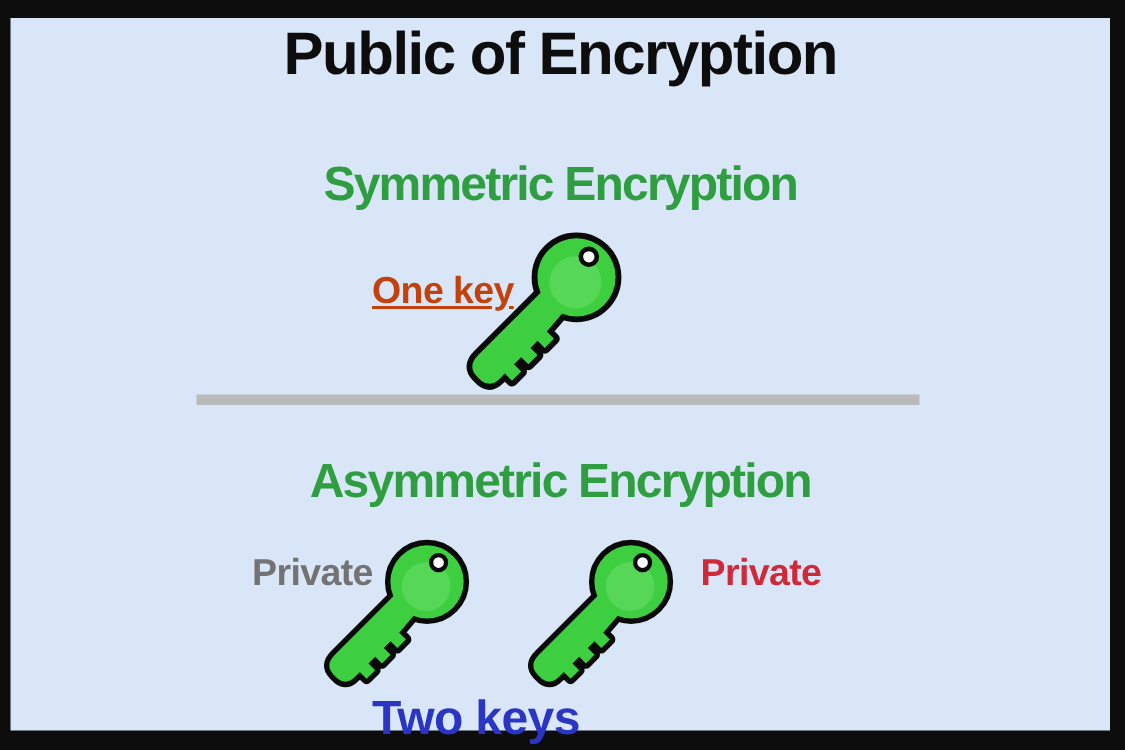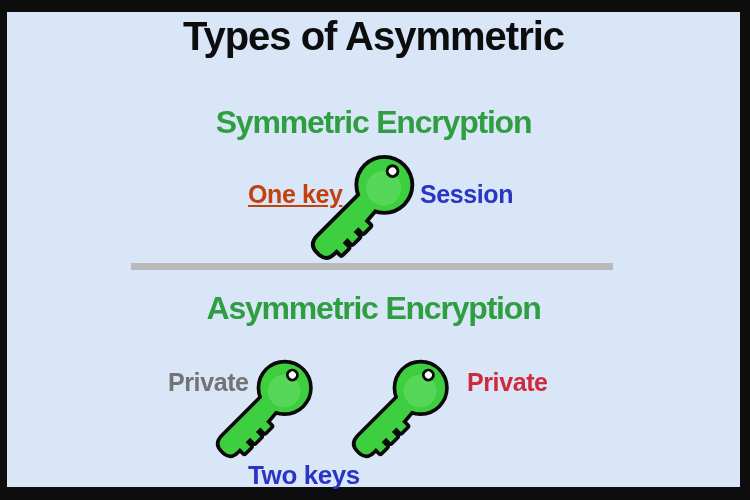--- a/index.html
+++ b/index.html
@@ -25,30 +25,30 @@
   .centered{left:0;right:0;text-align:center;}
   #title{
     top:4px;font-size:40px;font-weight:700;letter-spacing:-1px;
     line-height:1;white-space:nowrap;
   }
   .section-heading{
     font-size:32px;font-weight:700;letter-spacing:-1.2px;
     line-height:1;white-space:nowrap;
   }
   #sym-heading{top:94px;}
-  #asym-heading{top:280px;}
+  #asym-heading{top:292px;}
   .key-label{
     font-size:25px;font-weight:700;letter-spacing:-0.4px;
     line-height:1;white-space:nowrap;
   }
   #label-one-key{left:241px;top:170px;}
   #label-session{left:413px;top:170px;}
   #label-private{left:161px;top:358px;}
   #label-public{left:460px;top:358px;}
-  #label-two-keys{left:241px;top:450px;font-size:26px;}
+  #label-two-keys{left:241px;top:450px;font-size:32px;}
   #divider{
     left:124px;top:251px;width:482px;height:7px;
     background:var(--divider);
   }
   svg.key{display:block;position:absolute;}
   #key-symmetric{left:303px;top:141px;width:112px;height:112px;}
   #key-private{left:208px;top:346px;width:105px;height:105px;}
   #key-public{left:344px;top:346px;width:105px;height:105px;}
   .k-stroke{fill:var(--key-fill);stroke:var(--key-outline);stroke-width:8;stroke-linejoin:round;stroke-linecap:round;}
   .k-fill{fill:var(--key-fill);}
@@ -67,31 +67,30 @@
       <path class="k-fill" d="M -16 -10 L -86 -10 Q -97 -10 -97 0 L -97 4 Q -96 12 -87 12 L -82 12 L -82 19 L -73 19 L -73 12 L -66 12 L -66 19 L -57 19 L -57 12 L -50 12 L -50 19 L -41 19 L -41 12 L -16 10 Z"></path>
       <circle class="k-fill" cx="0" cy="0" r="27"></circle>
       <circle class="k-inner" cx="-3" cy="2" r="18"></circle>
       <circle class="k-hole" cx="16" cy="-4" r="5.5"></circle>
     </g>
   </defs>
 </svg>
 
 <div id="page">
 
-  <div id="title" class="abs centered" style="color: rgb(13, 13, 13);">Types of Asymmetric</div>
+  <div id="title" class="abs centered" style="color: rgb(13, 13, 13);">Public of Encryption</div>
 
   <div id="sym-heading" class="abs centered section-heading" style="color: rgb(47, 158, 65);">Symmetric Encryption</div>
 
   <div id="label-one-key" class="abs key-label" style="color: #c2410c; text-decoration: underline;">One key</div>
 
   <svg id="key-symmetric" class="key" viewBox="0 0 116 116">
     <use href="#keyshape"></use>
   </svg>
 
-  <div id="label-session" class="abs key-label" style="color: rgb(43, 53, 195);">Session</div>
 
   <div id="divider" class="abs"></div>
 
   <div id="asym-heading" class="abs centered section-heading" style="color: rgb(47, 158, 65);">Asymmetric Encryption</div>
 
   <div id="label-private" class="abs key-label" style="color: #737373;">Private</div>
 
   <svg id="key-private" class="key" viewBox="0 0 116 116">
     <use href="#keyshape"></use>
   </svg>

